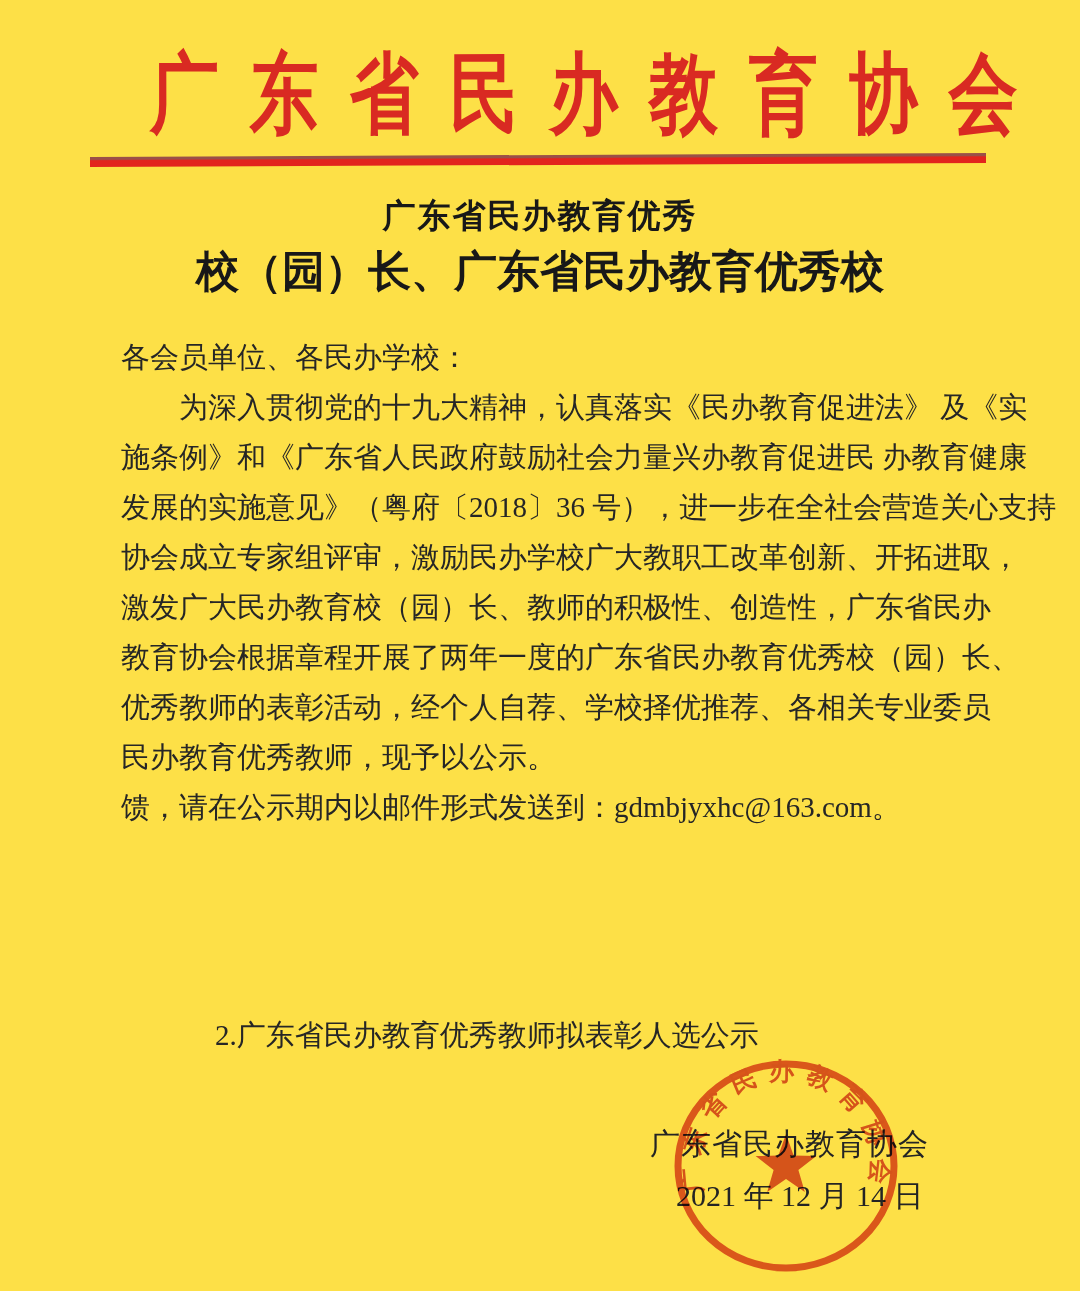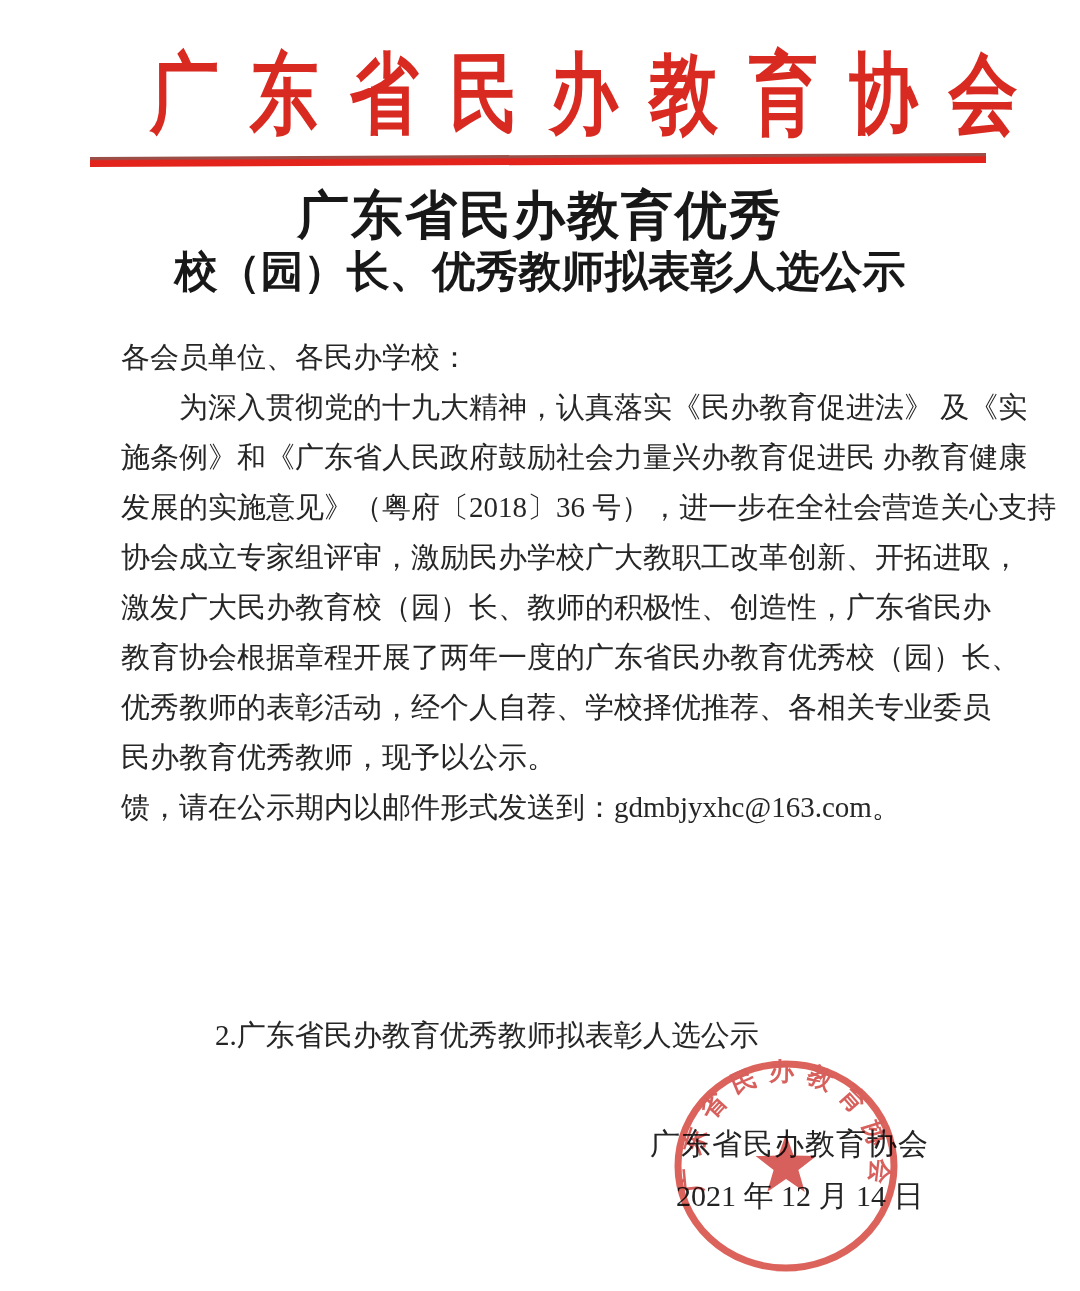--- a/index.html
+++ b/index.html
@@ -1,20 +1,20 @@
 <!DOCTYPE html>
 <html><head>
 <meta charset="utf-8">
 <style>
   html,body{margin:0;padding:0;background:#e8e8e8;}
   .page{
     position:relative;
     width:1080px;height:1291px;
     margin:0 auto;
-    background:#ffffff;
+    background:#fde047;
     font-family:"Liberation Serif","DejaVu Serif",serif;
     overflow:hidden;
   }
   
   .masthead{
     position:absolute;top:40px;left:0;width:100%;
     margin:0;
     text-align:center;
     font-size:88px;line-height:110px;font-weight:bold;
     color:#d92a22;
@@ -25,21 +25,21 @@
     transform-origin:50% 50%;
     white-space:nowrap;
   }
   .rule{
     position:absolute;top:155px;left:90px;width:896px;height:10px;
     background:linear-gradient(to bottom,#9a5048 0%,#9a5048 24%,#e2241d 38%,#e2241d 100%);
     transform:rotate(-0.25deg);
   }
   
   .doc-title{position:absolute;left:0;width:100%;text-align:center;color:#181818;font-weight:bold;white-space:nowrap;}
-  .doc-title.t1{top:192px;font-size:52px;line-height:48px;letter-spacing:2px;}
+  .doc-title.t1{top:192px;font-size:33px;line-height:48px;letter-spacing:2px;}
   .doc-title.t2{top:246px;font-size:43px;line-height:52px;}
   
   .body-block{
     position:absolute;top:332px;left:92px;width:905px;
     font-size:29px;color:#262626;
   }
   .bline{
     height:50px;line-height:50px;white-space:nowrap;margin-left:29px;
   }
   .ind2{text-indent:2em;}
@@ -70,21 +70,21 @@
 </style>
 </head>
 <body>
 
 <div class="page">
 
   <h1 class="masthead">广东省民办教育协会</h1>
   <div class="rule"></div>
 
   <div class="doc-title t1">广东省民办教育优秀</div>
-  <div class="doc-title t2">校（园）长、优秀教师拟表彰人选公示</div>
+  <div class="doc-title t2">校（园）长、广东省民办教育优秀校</div>
 
   <div class="body-block">
     <div class="bline">各会员单位、各民办学校：</div>
     <div class="bline ind2">为深入贯彻党的十九大精神，认真落实《民办教育促进法》 及《实</div>
     <div class="bline">施条例》和《广东省人民政府鼓励社会力量兴办教育促进民 办教育健康</div>
     <div class="bline">发展的实施意见》（粤府〔2018〕36 号），进一步在全社会营造关心支持</div>
     <div class="bline">协会成立专家组评审，激励民办学校广大教职工改革创新、开拓进取，</div>
     <div class="bline">激发广大民办教育校（园）长、教师的积极性、创造性，广东省民办</div>
     <div class="bline">教育协会根据章程开展了两年一度的广东省民办教育优秀校（园）长、</div>
     <div class="bline">优秀教师的表彰活动，经个人自荐、学校择优推荐、各相关专业委员</div>

